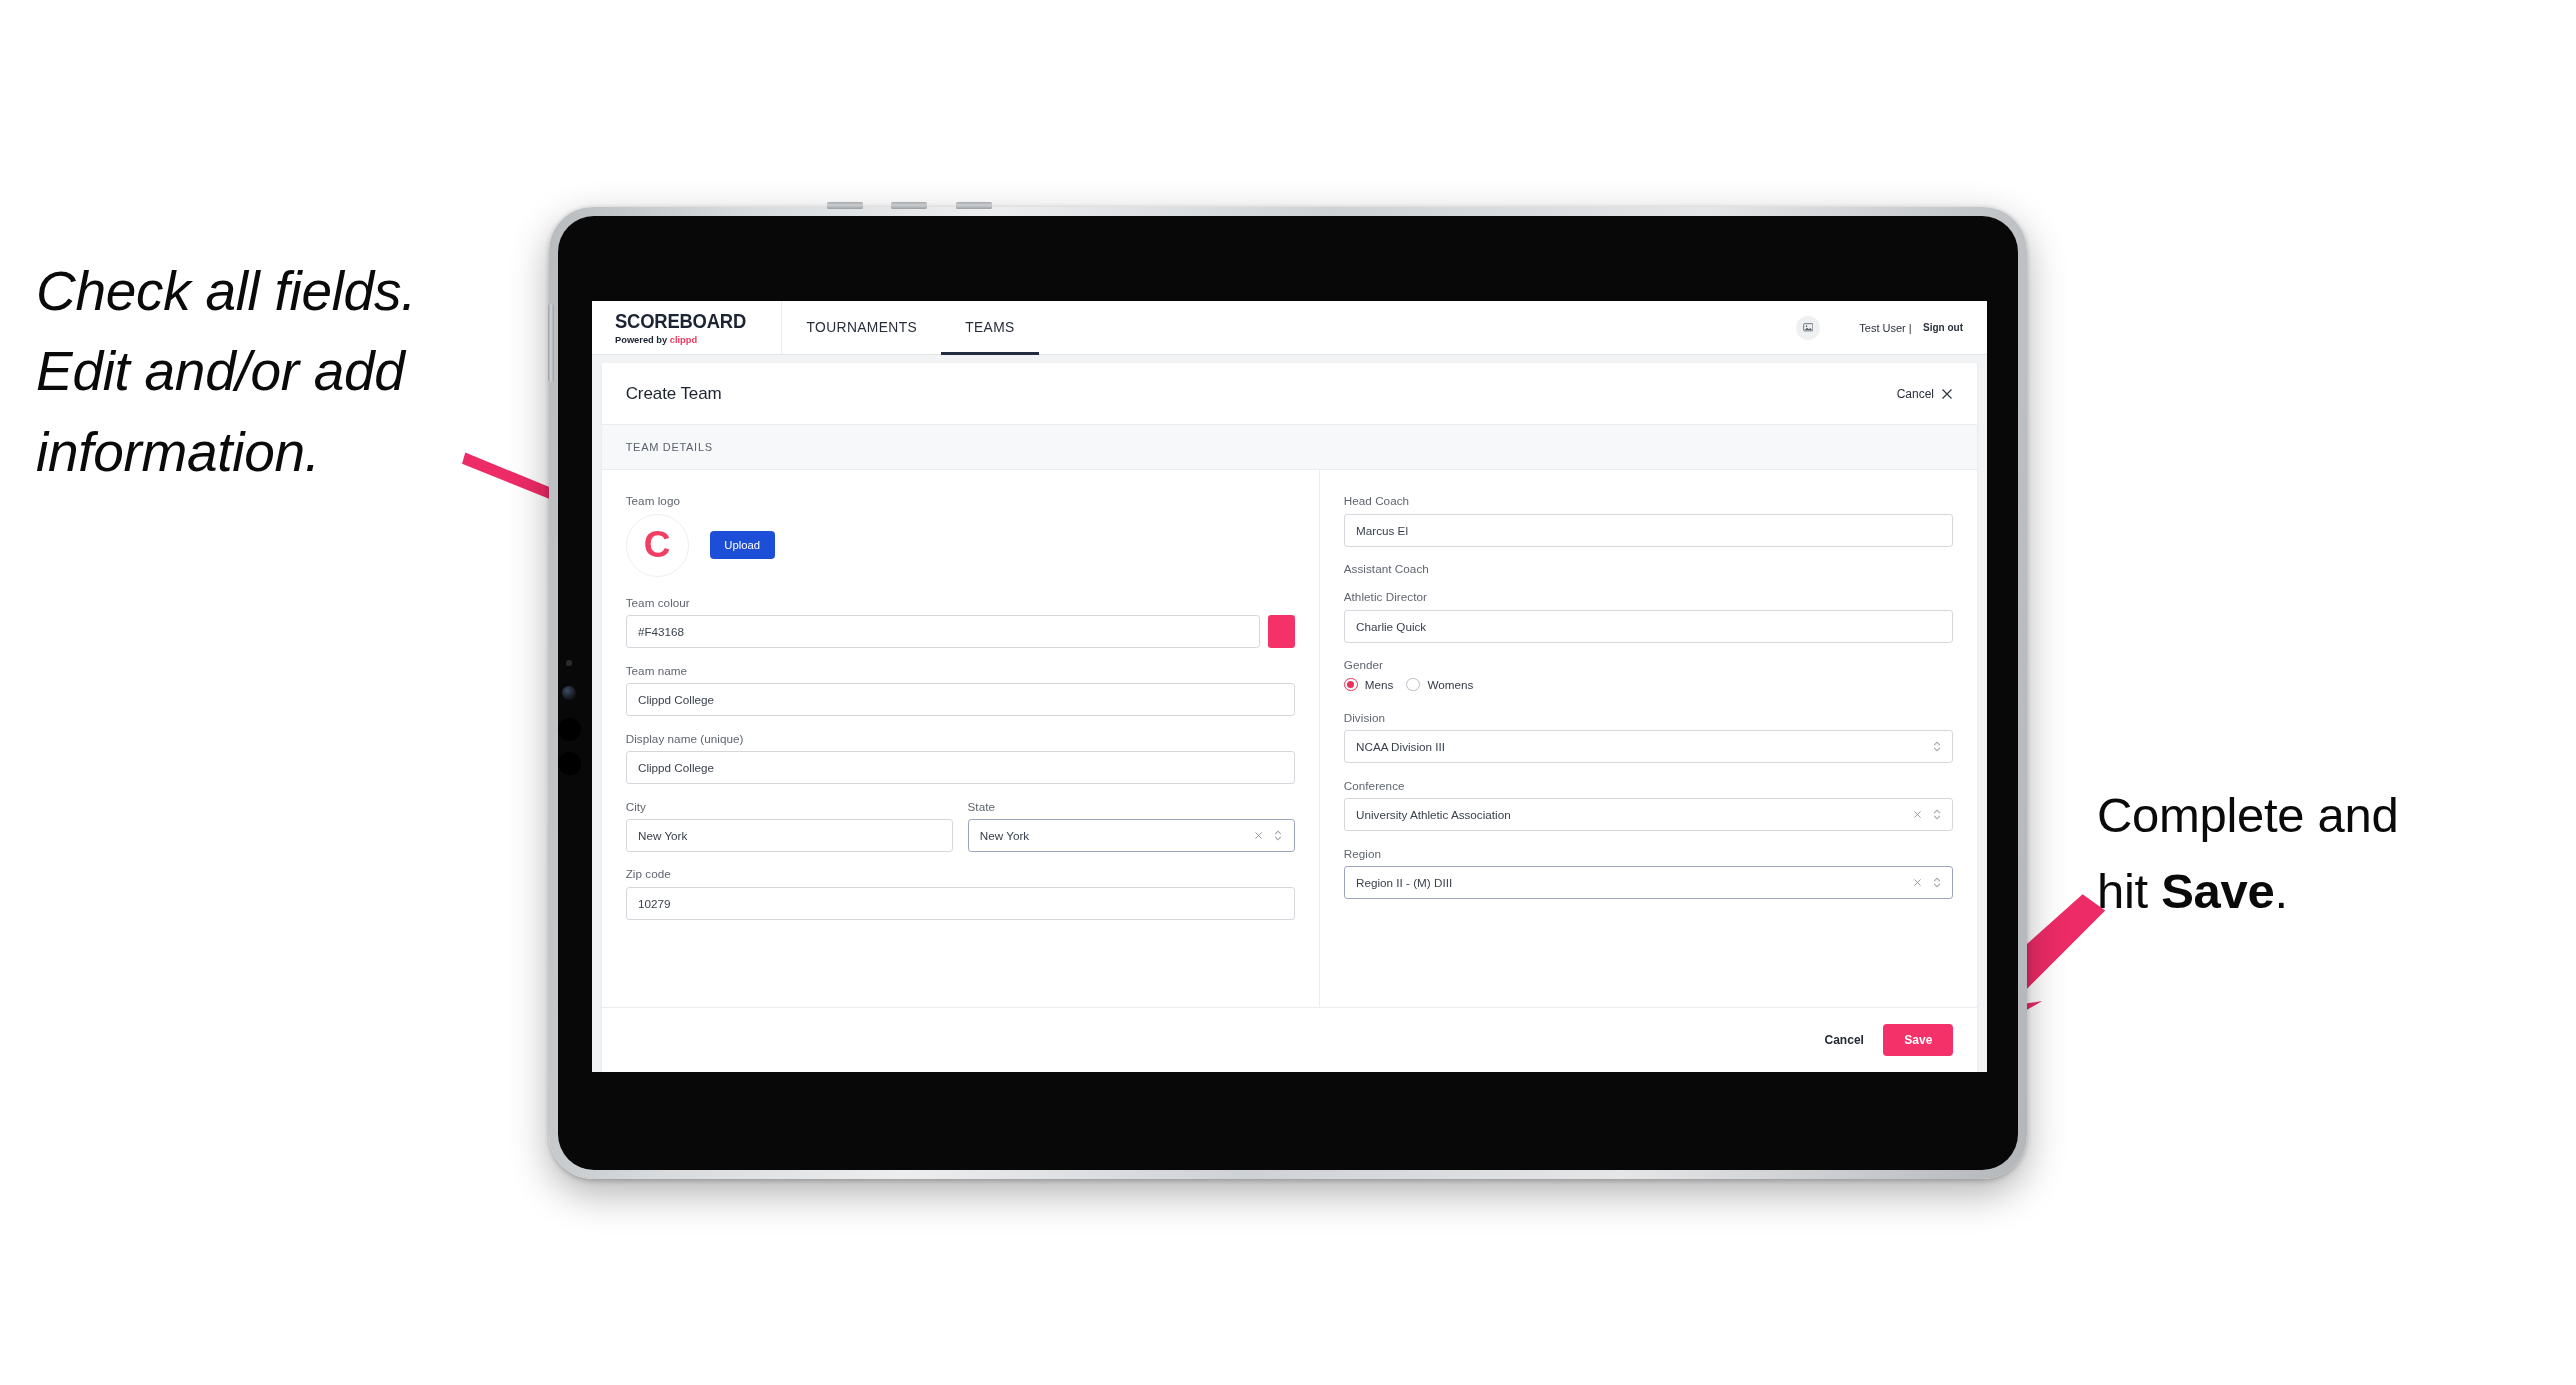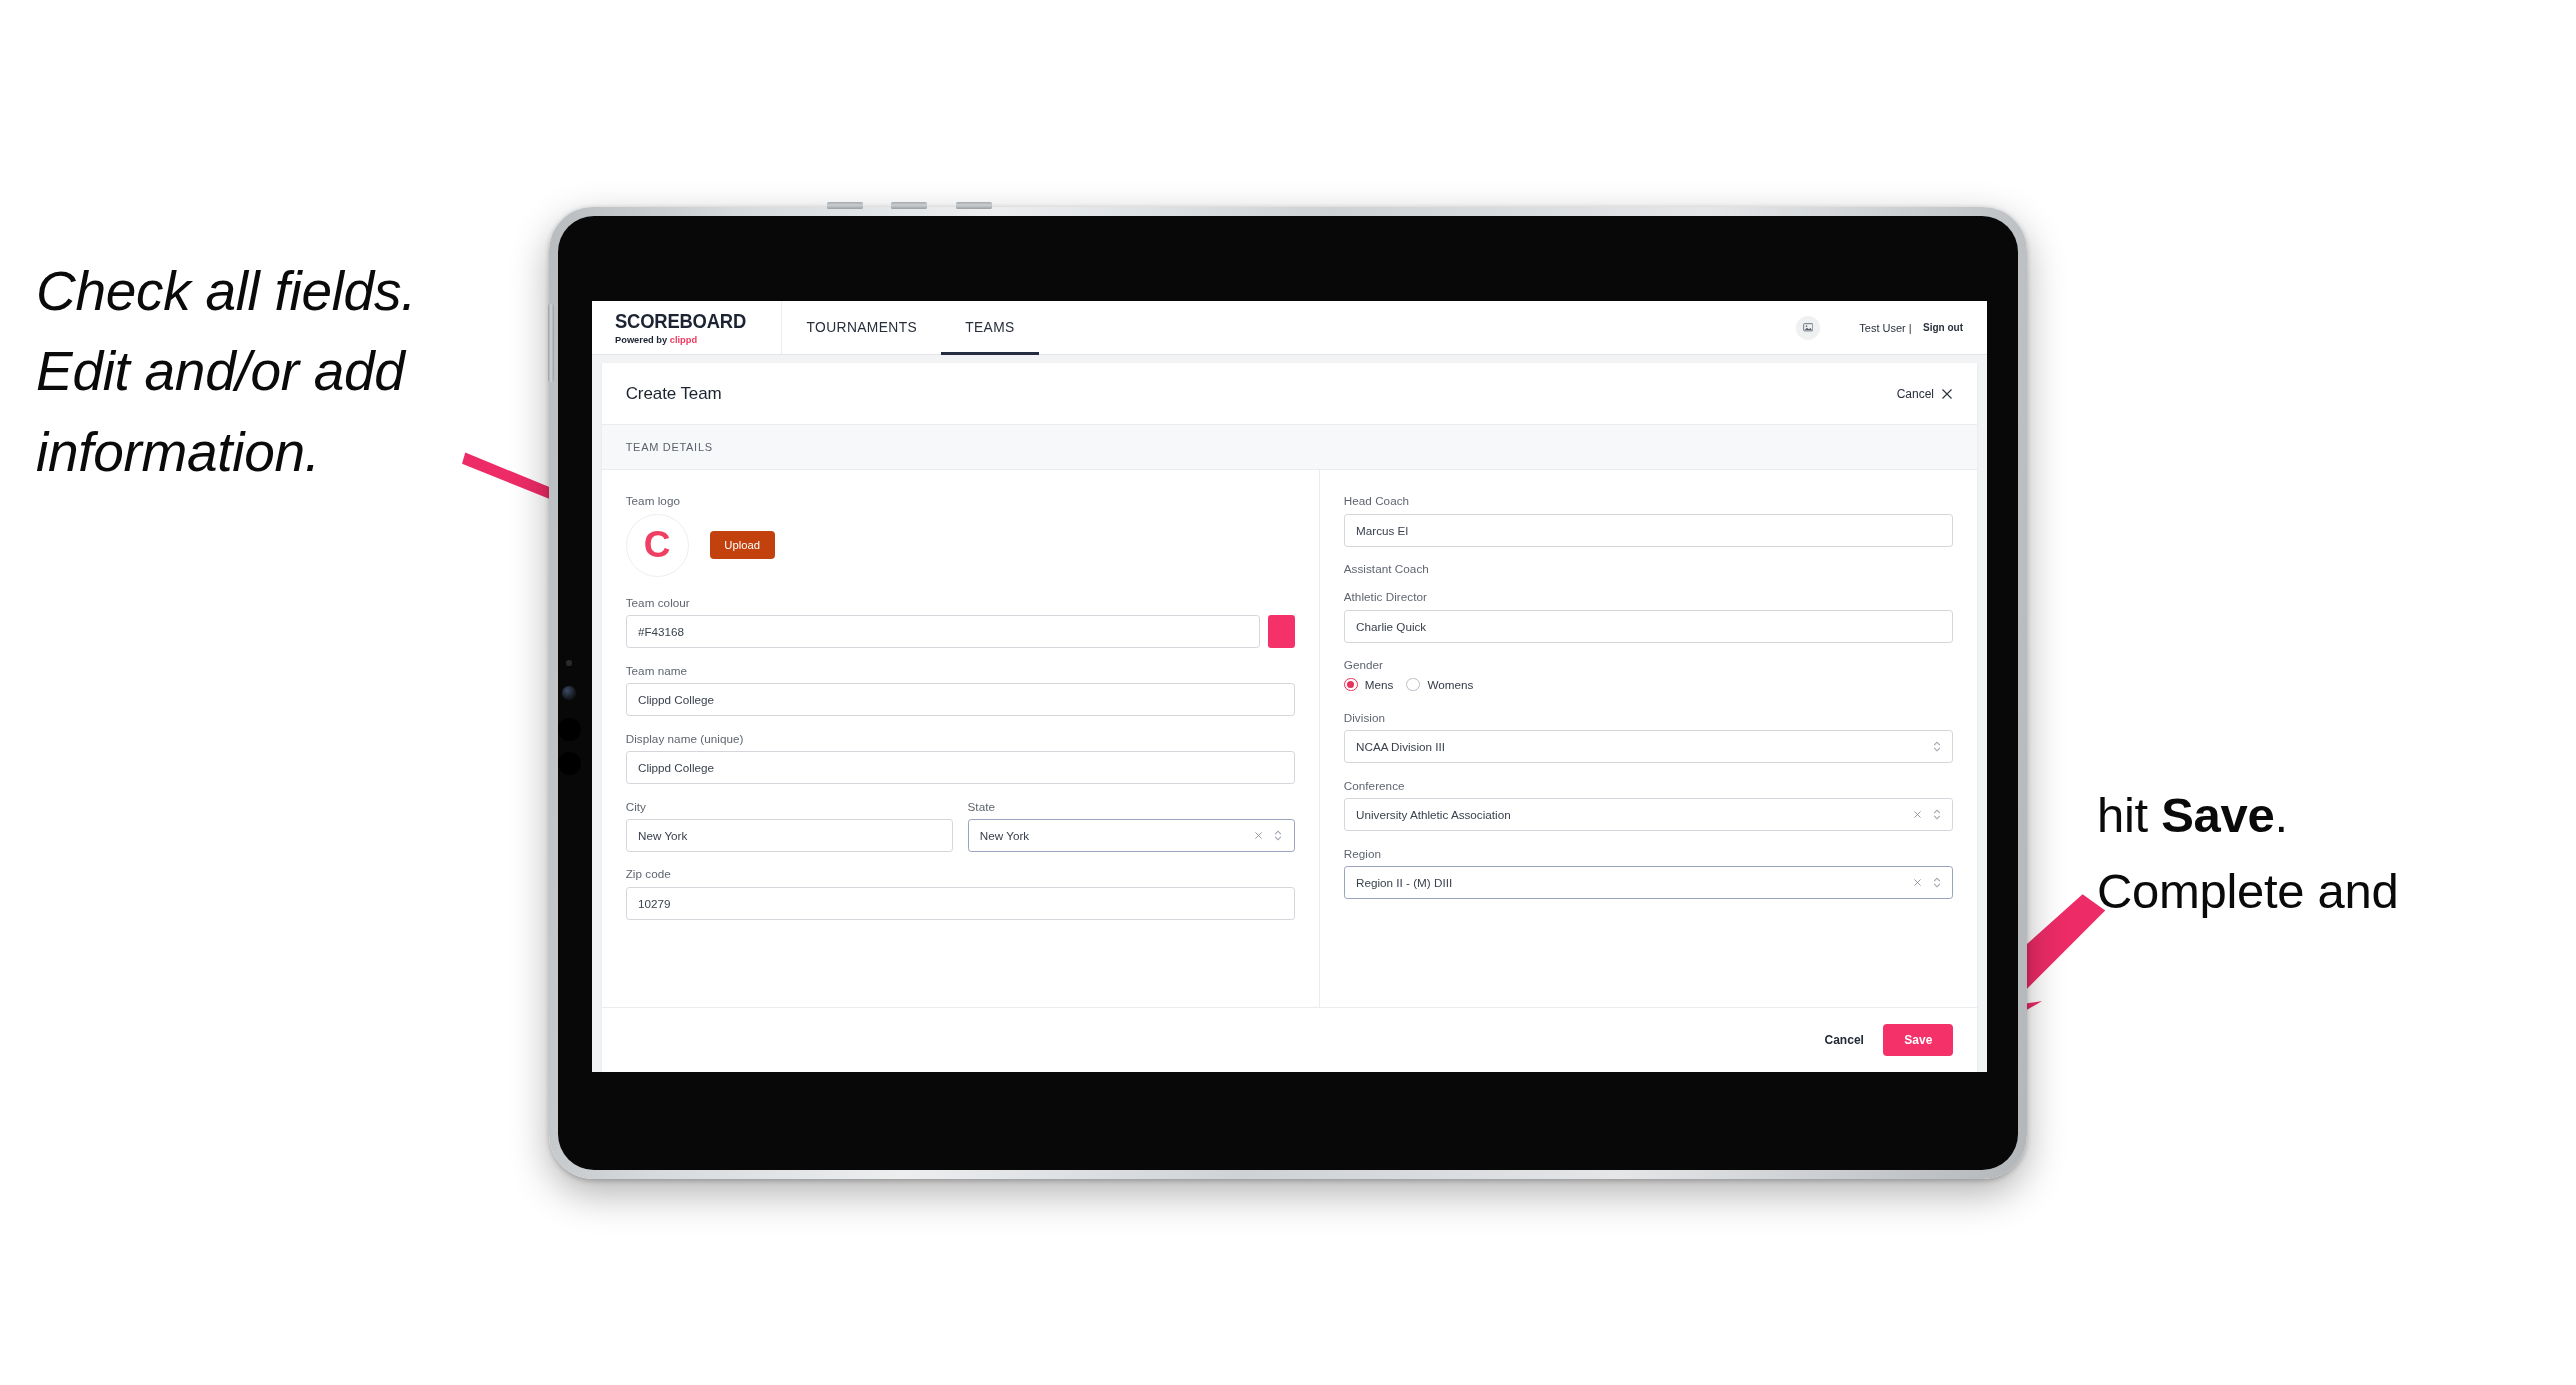--- a/index.html
+++ b/index.html
@@ -258,21 +258,21 @@
   }
   #logo-glyph {
     font-family: "Liberation Sans", sans-serif;
     font-weight: 700;
     font-size: 37px;
     color: #ef3f63;
     line-height: 1;
     margin-top: -1.6px;
   }
   #upload-button {
-    background: #c2410c;
+    background: #1d4ed8;
     color: #ffffff;
     border: none;
     border-radius: 4px;
     padding: 8px 14.6px;
     font-size: 11.3px;
     font-family: "Liberation Sans", sans-serif;
     cursor: pointer;
   }
   #team-logo-field { margin-bottom: 19.4px; }
 
@@ -336,24 +336,24 @@
 </head>
 <body>
 
 <div class="annotation" id="annotation-left">Check all fields. Edit and/or add information.</div>
 
 <svg class="arrow-svg" id="arrow-left-wrap" viewBox="0 0 230 120">
   <path d="M4 18 L150 78 L128 30 L212 92 L108 108 L130 84 L0 32 Z" fill="#ED2B67"></path>
 </svg>
 
 <div class="annotation" id="annotation-right">
+  <div>Complete and</div>
   <div>
     <span>hit </span><span class="bold">Save</span><span>.</span>
   </div>
-  <div>Complete and</div>
 </div>
 
 <svg class="arrow-svg" id="arrow-right-wrap" viewBox="0 0 230 180">
   <path d="M214 4 L96 122 L136 116 L38 172 L24 66 L56 100 L186 -16 Z" fill="#ED2B67" transform="translate(-6,10)"></path>
 </svg>
 
 <div id="tablet">
   <div id="tablet-screen"></div>
 </div>
 <div class="bezel-btn" id="bezel-btn-1"></div>

